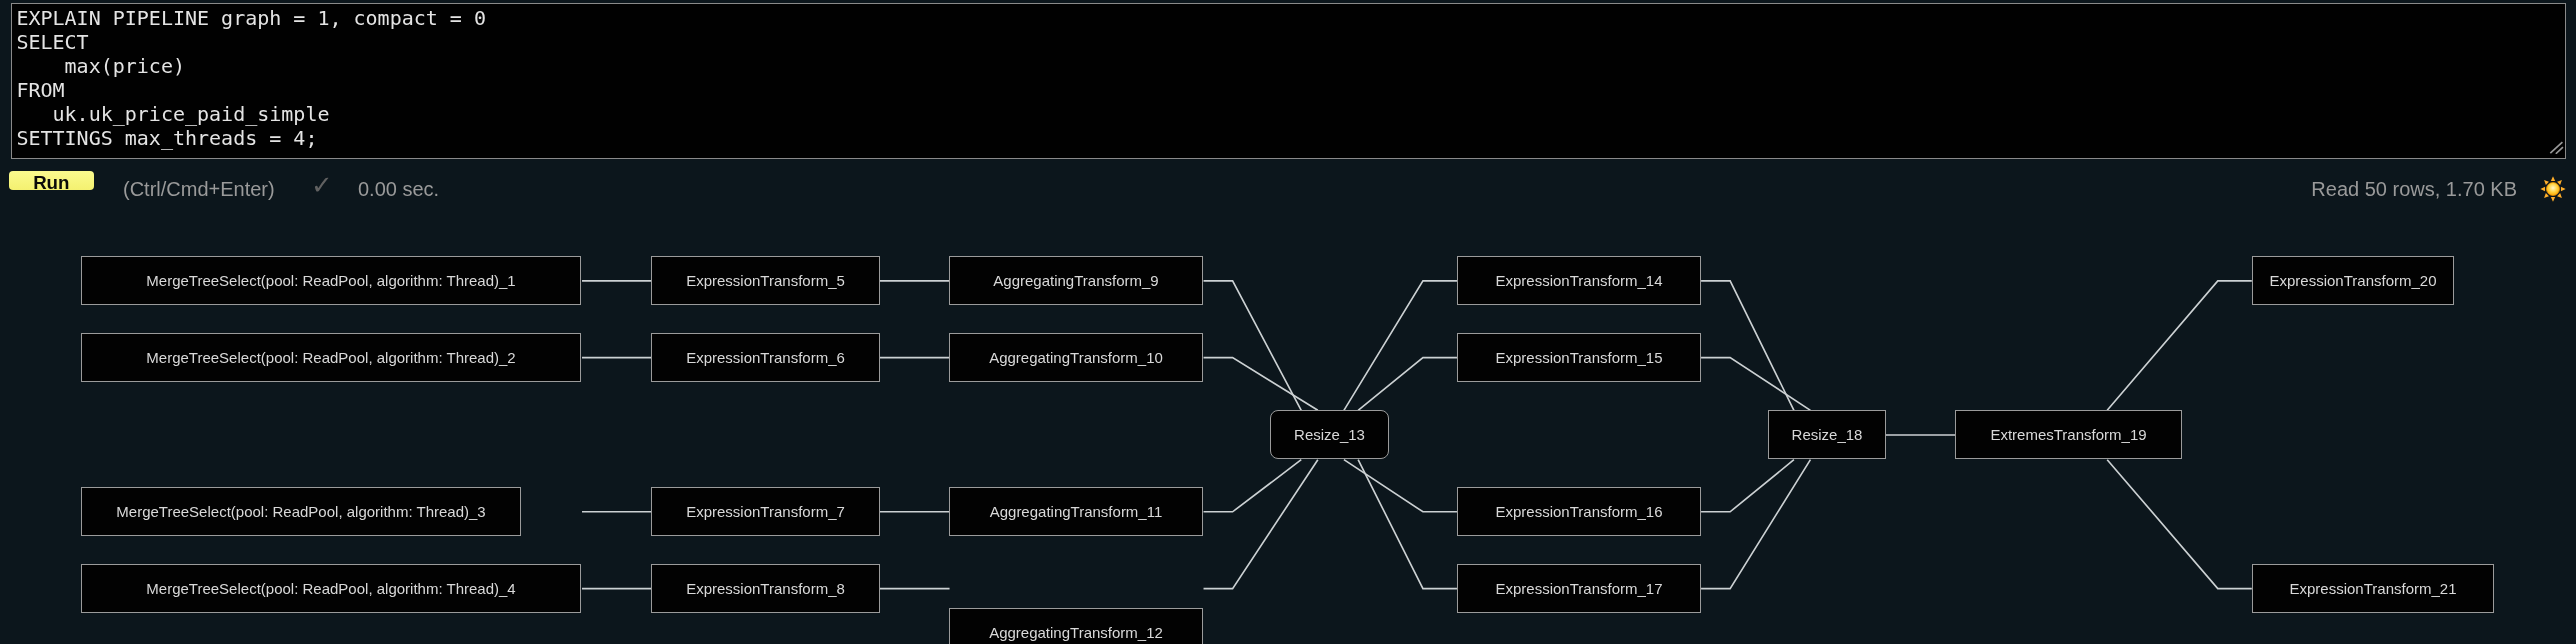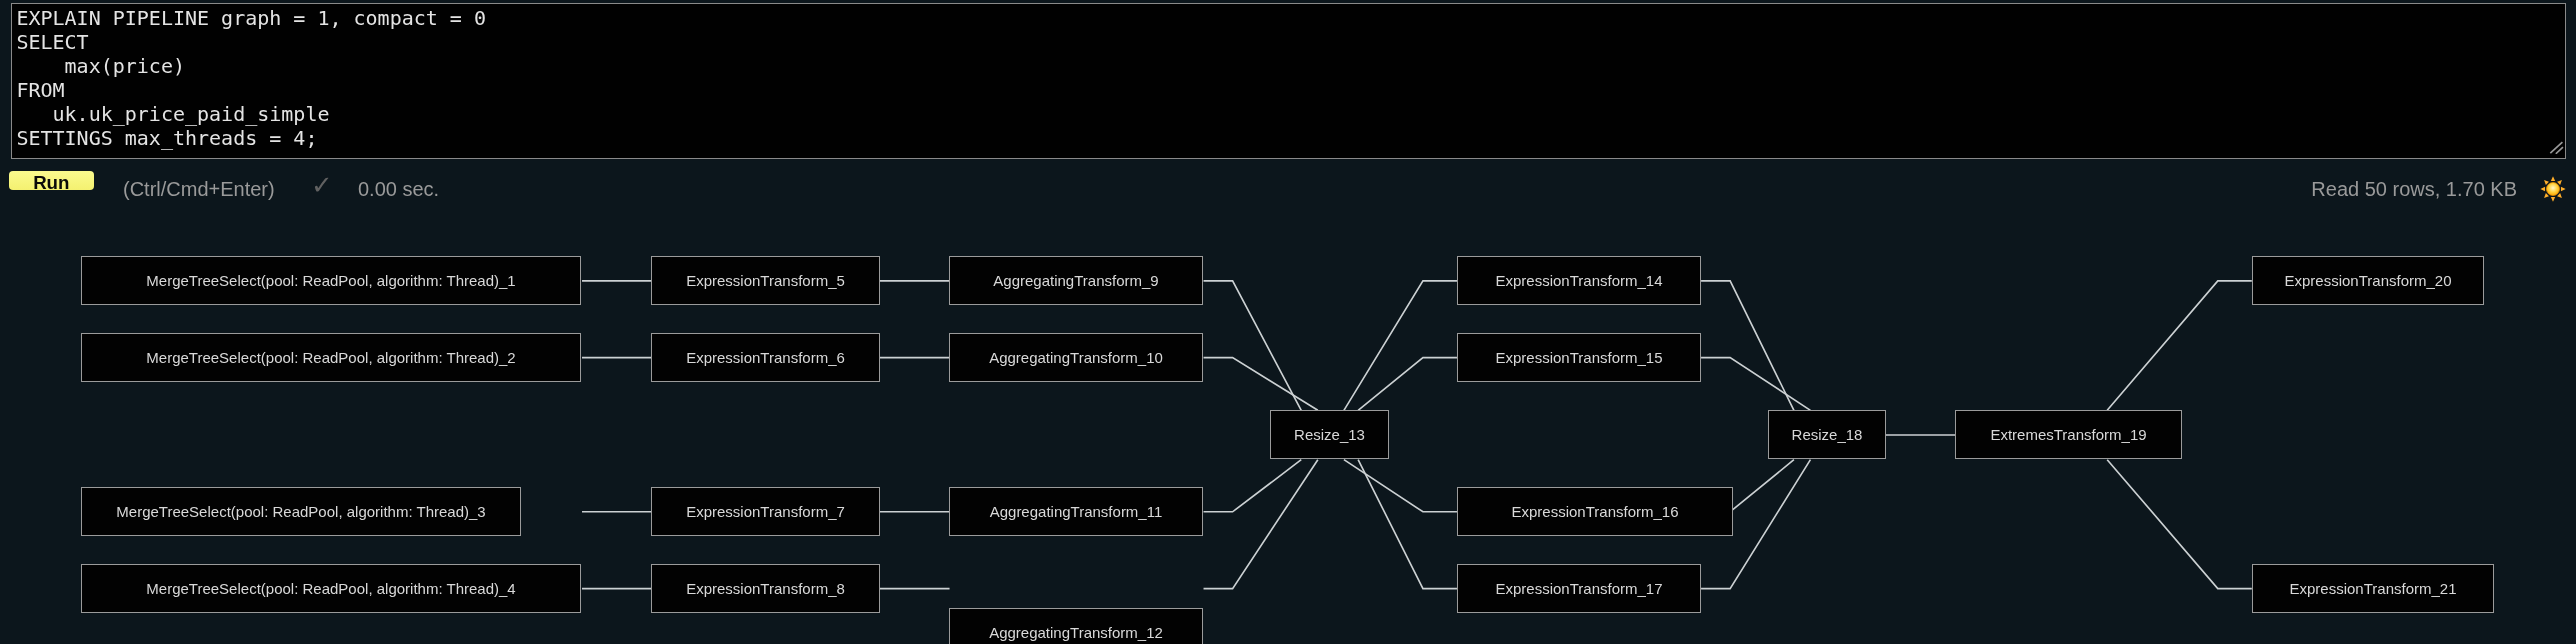--- a/index.html
+++ b/index.html
@@ -130,24 +130,24 @@
       <div class="node" style="left: 81px; top: 487px; width: 440px;">MergeTreeSelect(pool: ReadPool, algorithm: Thread)_3</div>
       <div class="node" style="left: 81px; top: 564px; width: 500px;">MergeTreeSelect(pool: ReadPool, algorithm: Thread)_4</div>
       <div class="node" style="left: 651px; top: 256px; width: 229px;">ExpressionTransform_5</div>
       <div class="node" style="left: 651px; top: 333px; width: 229px;">ExpressionTransform_6</div>
       <div class="node" style="left: 651px; top: 487px; width: 229px;">ExpressionTransform_7</div>
       <div class="node" style="left: 651px; top: 564px; width: 229px;">ExpressionTransform_8</div>
       <div class="node" style="left: 949px; top: 256px; width: 254px;">AggregatingTransform_9</div>
       <div class="node" style="left: 949px; top: 333px; width: 254px;">AggregatingTransform_10</div>
       <div class="node" style="left: 949px; top: 487px; width: 254px;">AggregatingTransform_11</div>
       <div class="node" style="left: 949px; top: 564px; width: 254px; margin-top: 44px;">AggregatingTransform_12</div>
-      <div class="node" style="left: 1270px; top: 410px; width: 119px;">Resize_13</div>
+      <div class="node" style="left: 1270px; top: 410px; width: 119px; border-radius: 8px;">Resize_13</div>
       <div class="node" style="left: 1457px; top: 256px; width: 244px;">ExpressionTransform_14</div>
       <div class="node" style="left: 1457px; top: 333px; width: 244px;">ExpressionTransform_15</div>
-      <div class="node" style="left: 1457px; top: 487px; width: 276px;">ExpressionTransform_16</div>
+      <div class="node" style="left: 1457px; top: 487px; width: 244px;">ExpressionTransform_16</div>
       <div class="node" style="left: 1457px; top: 564px; width: 244px;">ExpressionTransform_17</div>
       <div class="node" style="left: 1768px; top: 410px; width: 118px;">Resize_18</div>
       <div class="node" style="left: 1955px; top: 410px; width: 227px;">ExtremesTransform_19</div>
-      <div class="node" style="left: 2252px; top: 256px; width: 232px;">ExpressionTransform_20</div>
+      <div class="node" style="left: 2252px; top: 256px; width: 202px;">ExpressionTransform_20</div>
       <div class="node" style="left: 2252px; top: 564px; width: 242px;">ExpressionTransform_21</div>
     </div>
 </div>
 
 
 </body></html>

